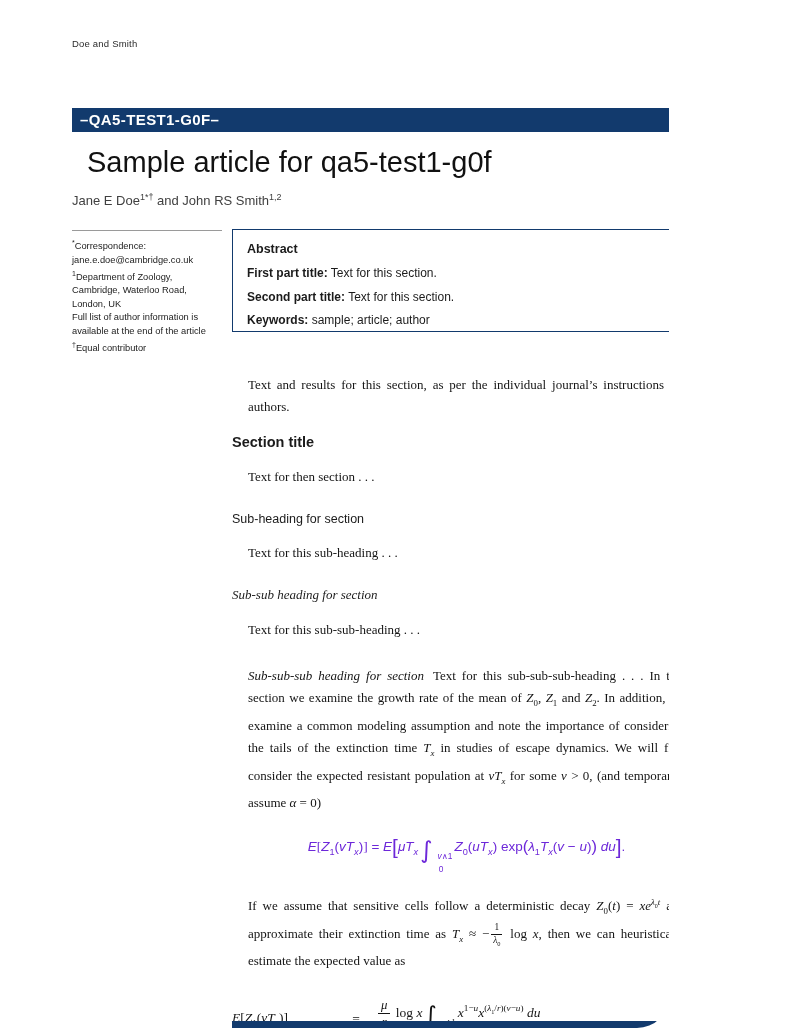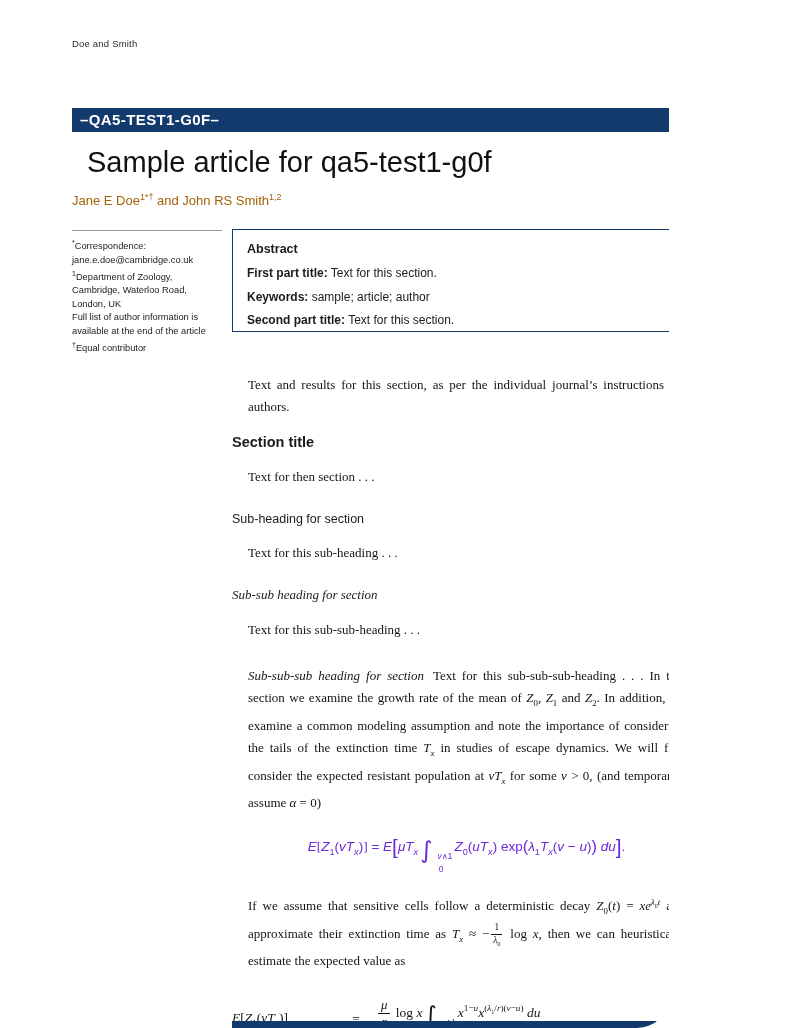--- a/index.html
+++ b/index.html
@@ -5,21 +5,21 @@
   html,body{margin:0;padding:0;background:#ffffff;}
   .page{position:relative;width:669px;height:1028px;background:#ffffff;overflow:hidden;
         font-family:"Liberation Sans","DejaVu Sans",sans-serif;color:#1b1b1b;border-radius:32px;}
 
   .running-head{position:absolute;left:72px;top:38px;font-size:9.5px;color:#2a2a2a;letter-spacing:.2px;}
 
   .banner{position:absolute;left:72px;top:108px;width:627px;height:24px;box-sizing:border-box;
           color:#ffffff;font-weight:bold;font-size:15px;line-height:24px;padding-left:8px;letter-spacing:.4px;}
 
   .article-title{position:absolute;left:71px;top:146px;font-size:29px;font-weight:400;color:#111;margin-left:16px;}
-  .article-authors{position:absolute;left:72px;top:192px;font-size:13px;color:#a16207;}
+  .article-authors{position:absolute;left:72px;top:192px;font-size:13px;color:#404040;}
   .article-authors sup{font-size:9px;}
 
   .sidebar{position:absolute;left:72px;top:230px;width:152px;}
   .sidebar-rule{border:0;border-top:1px solid #9a9a9a;margin:0 0 5px 0;width:150px;}
   .sidebar-line{font-size:9.3px;line-height:13.4px;color:#1b1b1b;}
   .sidebar-line sup{font-size:7px;}
 
   .abstract-box{position:absolute;left:232px;top:229px;width:468px;height:103px;box-sizing:border-box;
                 border:1.2px solid #123a6d;padding:10px 14px;}
   .abstract-heading{font-size:12.5px;font-weight:bold;margin:2px 0 10px 0;}
@@ -84,22 +84,22 @@
     <div class="sidebar-line">Cambridge, Waterloo Road,</div>
     <div class="sidebar-line">London, UK</div>
     <div class="sidebar-line">Full list of author information is</div>
     <div class="sidebar-line">available at the end of the article</div>
     <div class="sidebar-line"><sup>†</sup>Equal contributor</div>
   </div>
 
   <div class="abstract-box" style="border-color: rgb(18, 58, 109);">
     <div class="abstract-heading">Abstract</div>
     <div class="abstract-line"><b>First part title:</b><span> Text for this section.</span></div>
+    <div class="abstract-line"><b>Second part title:</b><span> Text for this section.</span></div>
     <div class="abstract-line"><b>Keywords:</b><span> sample; article; author</span></div>
-    <div class="abstract-line"><b>Second part title:</b><span> Text for this section.</span></div>
   </div>
 
   <div class="main">
 
     <p class="serif-p mb-lg">Text and results for this section, as per the individual journal’s instructions for authors.</p>
 
     <div class="shead">Section title</div>
     <p class="serif-p mb-xl">Text for then section . . .</p>
 
     <div class="subhead">Sub-heading for section</div>

